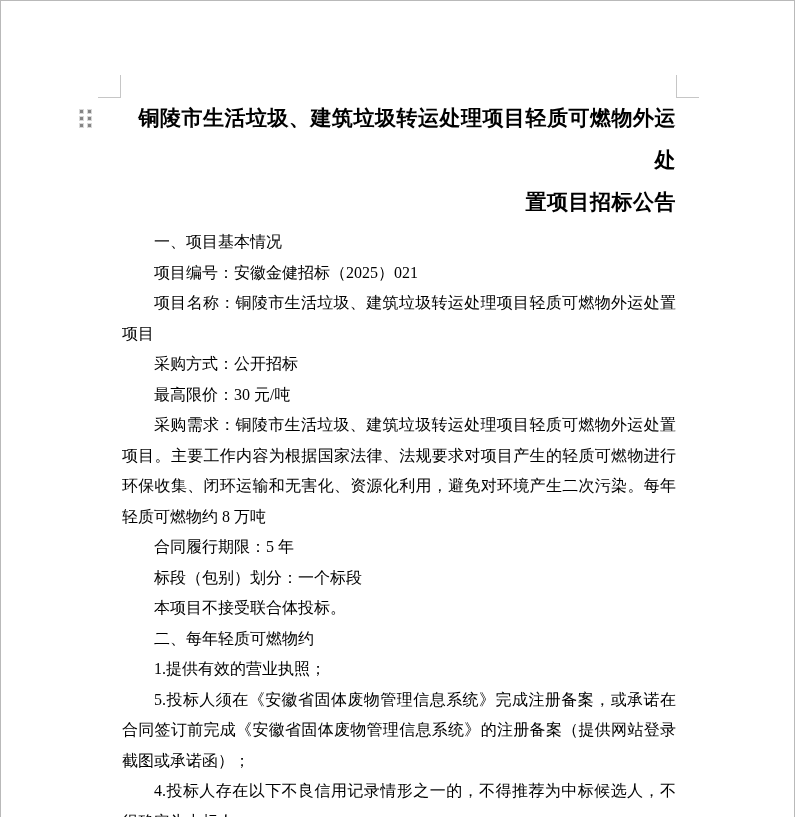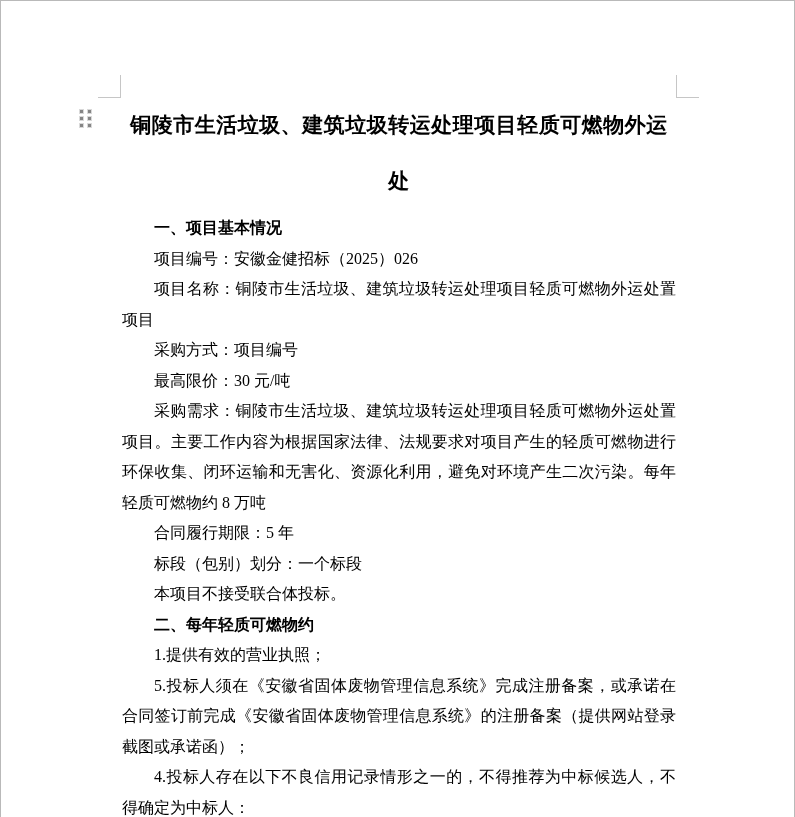--- a/index.html
+++ b/index.html
@@ -52,63 +52,64 @@
   
   .text-column {
     position: absolute;
     left: 121px; top: 96px;
     width: 554px;
   }
 
   .doc-title {
     font-size: 21px;
     font-weight: bold;
-    line-height: 56px;
-    text-align: center;
+    line-height: 42px;
+    text-align: right;
     letter-spacing: 0.5px;
   }
 
   .doc-body {
     margin-top: 4px;
     font-size: 16px;
     line-height: 30.5px;
   }
   .doc-body p {
     margin: 0;
     text-indent: 2em;
     text-align: justify;
     text-justify: inter-ideograph;
     word-break: break-all;
   }
-  .doc-body p.bold { font-weight: bold; }
+  .doc-body p.bold { font-weight: normal; }
 </style>
 </head>
 <body>
 
 <div class="margin-mark tl"></div>
 <div class="margin-mark tr"></div>
 
 <div class="drag-handle">
   <span class="dot"></span>
   <span class="dot"></span>
   <span class="dot"></span>
   <span class="dot"></span>
   <span class="dot"></span>
   <span class="dot"></span>
 </div>
 
 <div class="text-column">
   <div class="doc-title">
     <div>铜陵市生活垃圾、建筑垃圾转运处理项目轻质可燃物外运处</div>
+    <div>置项目招标公告</div>
   </div>
   <div class="doc-body">
     <p class="bold">一、项目基本情况</p>
-    <p>项目编号：安徽金健招标（2025）026</p>
+    <p>项目编号：安徽金健招标（2025）021</p>
     <p>项目名称：铜陵市生活垃圾、建筑垃圾转运处理项目轻质可燃物外运处置项目</p>
-    <p>采购方式：项目编号</p>
+    <p>采购方式：公开招标</p>
     <p>最高限价：30 元/吨</p>
     <p>采购需求：铜陵市生活垃圾、建筑垃圾转运处理项目轻质可燃物外运处置项目。主要工作内容为根据国家法律、法规要求对项目产生的轻质可燃物进行环保收集、闭环运输和无害化、资源化利用，避免对环境产生二次污染。每年轻质可燃物约 8 万吨</p>
     <p>合同履行期限：5 年</p>
     <p>标段（包别）划分：一个标段</p>
     <p>本项目不接受联合体投标。</p>
     <p class="bold">二、每年轻质可燃物约</p>
     <p>1.提供有效的营业执照；</p>
     <p>5.投标人须在《安徽省固体废物管理信息系统》完成注册备案，或承诺在合同签订前完成《安徽省固体废物管理信息系统》的注册备案（提供网站登录截图或承诺函）；</p>
     <p>4.投标人存在以下不良信用记录情形之一的，不得推荐为中标候选人，不得确定为中标人：</p>
   </div>

